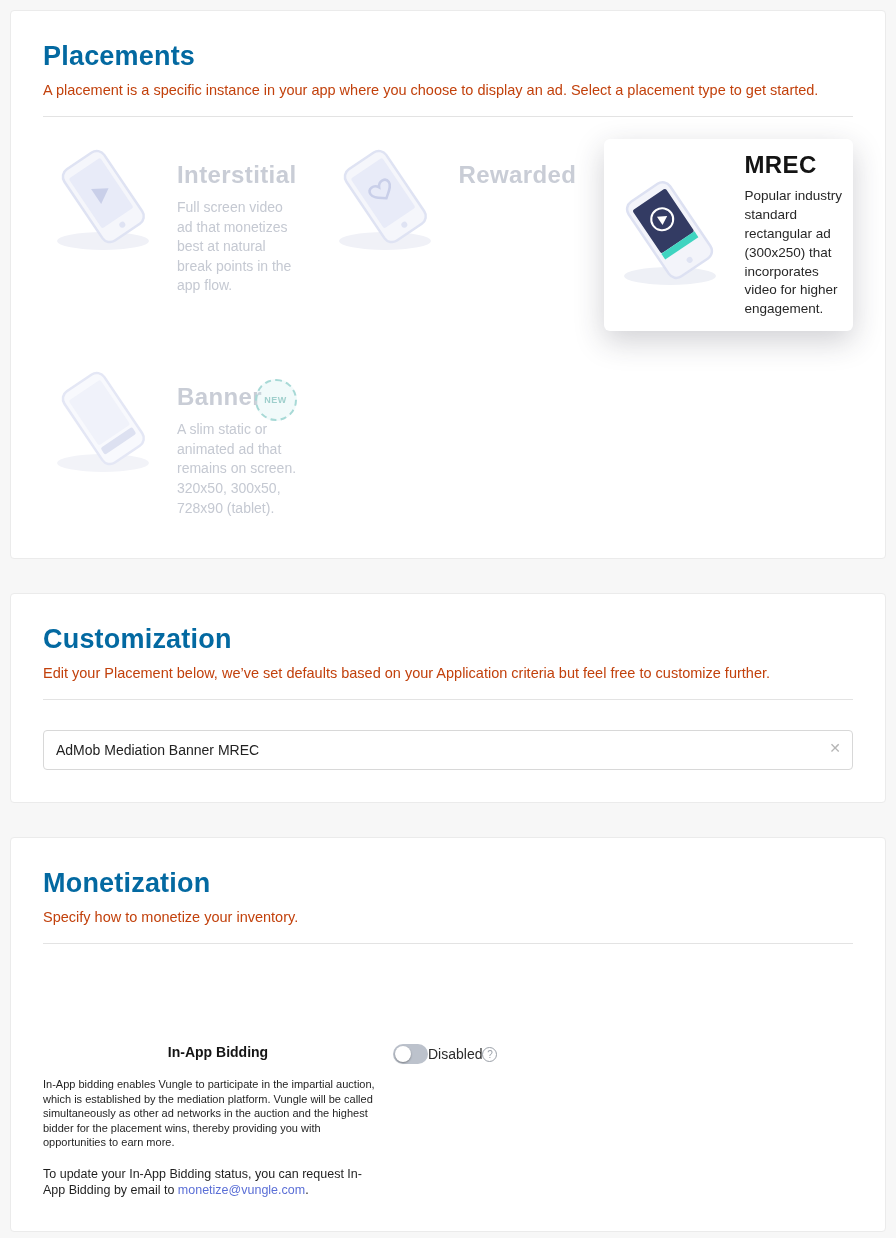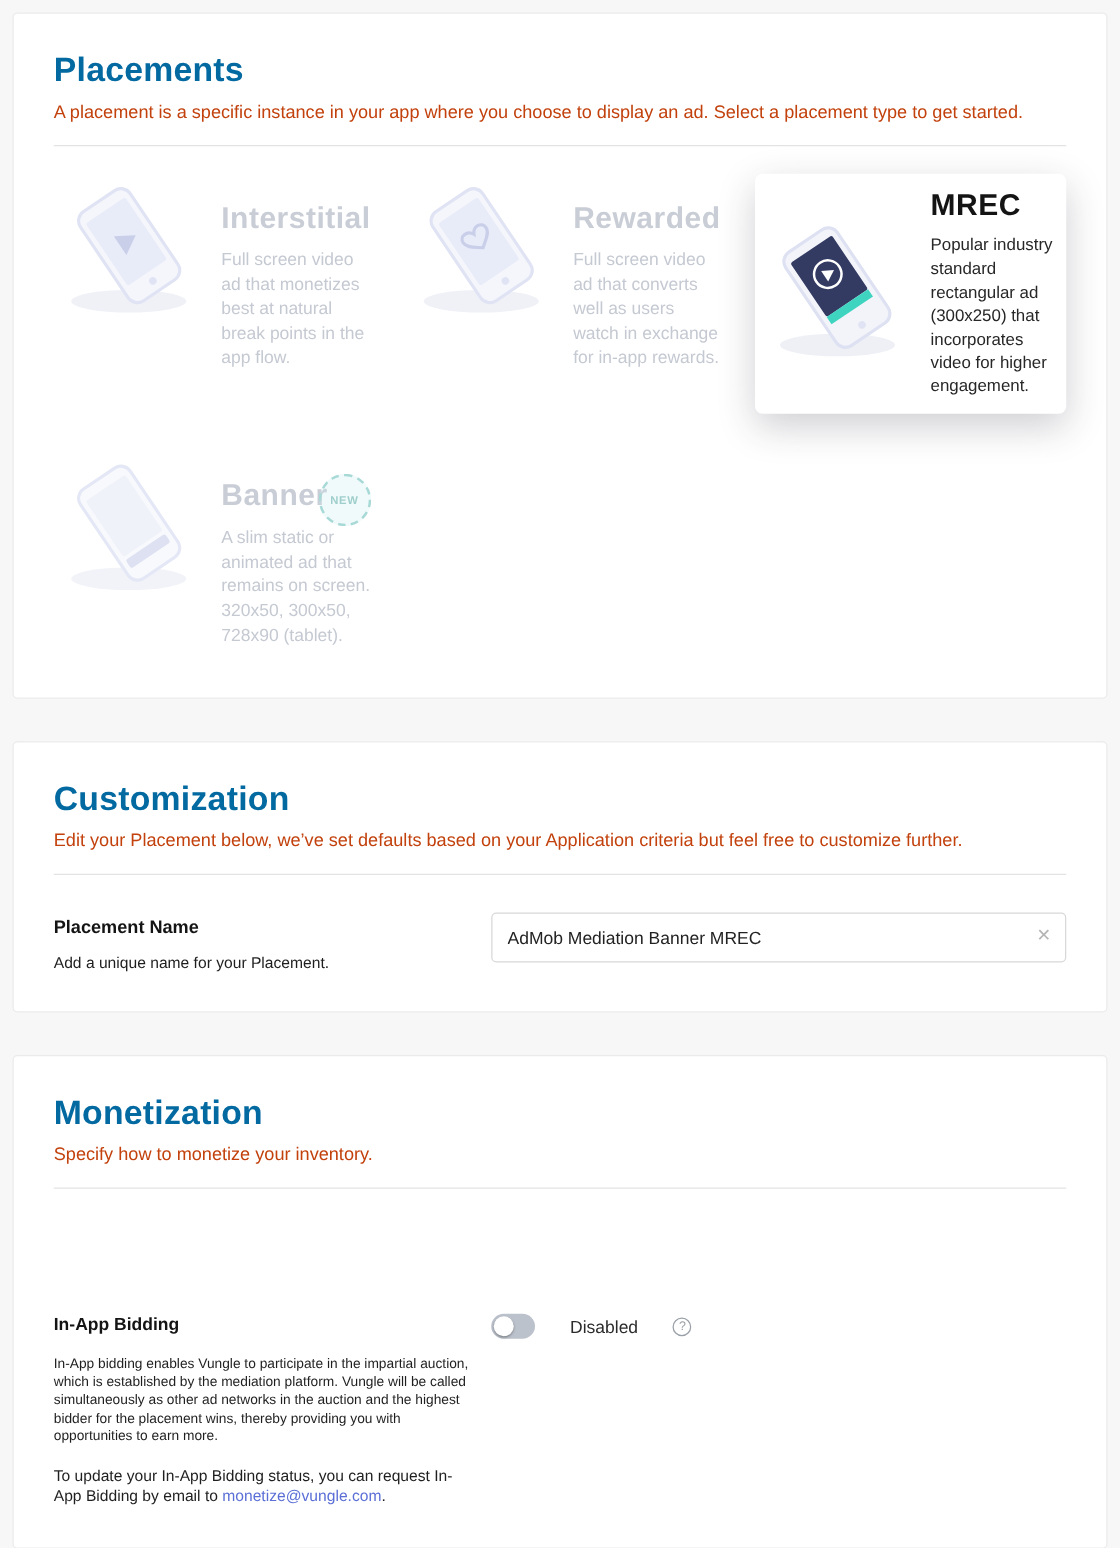--- a/index.html
+++ b/index.html
@@ -77,25 +77,25 @@
     outline:none;
   }
   .clear-x {
     position:absolute; right:12px; top:11px;
     color:#b5b5b5; font-size:14px; cursor:pointer; line-height:1;
   }
 
   
   .monet-row { display:flex; margin-top:100px; align-items:flex-start; }
   .monet-left { width:350px; }
-  .bidding-label { font-size:14px; font-weight:bold; color:#141414; }
+  .bidding-label { font-size:14px; font-weight:bold; color:#141414;text-align:center; }
   .bidding-desc { font-size:11px; line-height:1.32; margin-top:17px; color:#1f1f1f; max-width:340px; }
   .bidding-desc2 { font-size:12.5px; line-height:1.32; margin-top:16px; color:#1f1f1f; max-width:340px; }
   a.email-link { color:#5b6fd6; text-decoration:none; cursor:pointer; }
-  .monet-right { display:flex; align-items:center; gap:28px; padding-top:0; }
+  .monet-right { display:flex; align-items:center; gap:0; padding-top:0; }
   .toggle {
     width:35px; height:20px; border-radius:10px;
     background:#bcc2cc; position:relative; cursor:pointer; flex:0 0 35px;
   }
   .toggle .knob {
     width:16px; height:16px; border-radius:50%;
     background:#fff; position:absolute; left:2px; top:2px;
     box-shadow:0 1px 2px rgba(0,0,0,.35);
   }
   .toggle-status { font-size:14px; color:#2b2b2b; }
@@ -151,21 +151,20 @@
           <g transform="rotate(-34 58 52)">
             <rect x="34" y="6" width="48" height="86" rx="9" fill="#f5f6fb" stroke="#dfe3f3" stroke-width="2.5"></rect>
             <rect x="39" y="15" width="38" height="60" rx="2" fill="#e8ebf8"></rect>
             <path d="M58 38 c-3-6-11-5-11 1 c0 5 6 8 11 12 c5-4 11-7 11-12 c0-6-8-7-11-1 z" fill="none" stroke="#c9cfe9" stroke-width="2.5"></path>
             <circle cx="58" cy="83" r="3" fill="#dfe3f3"></circle>
           </g>
         </svg>
       </div>
       <div class="ptext">
         <div class="pname">Rewarded</div>
-        <div class="pdesc">Full screen video ad that converts well as users watch in exchange for in-app rewards.</div>
       </div>
     </div>
 
     <div class="ptile selected">
       <div class="picon">
         <svg width="120" height="110" viewBox="0 0 120 110">
           <ellipse cx="56" cy="98" rx="46" ry="9" fill="#eef0f6"></ellipse>
           <g transform="rotate(-34 58 54)">
             <rect x="32" y="6" width="50" height="90" rx="9" fill="#f3f4fa" stroke="#dde1f2" stroke-width="2.5"></rect>
             <rect x="37" y="14" width="40" height="52" rx="2" fill="#333b63"></rect>
@@ -204,24 +203,20 @@
 
   </div>
 </div>
 
 <div class="card">
   <div class="card-title">Customization</div>
   <div class="card-sub">Edit your Placement below, we’ve set defaults based on your Application criteria but feel free to customize further.</div>
   <div class="divider"></div>
 
   <div class="form-row">
-    <div class="form-label-col">
-      <div class="form-label">Placement Name</div>
-      <div class="form-helper">Add a unique name for your Placement.</div>
-    </div>
     <div class="input-wrap">
       <input class="text-input" type="text" value="AdMob Mediation Banner MREC" style="">
       <span class="clear-x">✕</span>
     </div>
   </div>
 </div>
 
 <div class="card">
   <div class="card-title">Monetization</div>
   <div class="card-sub">Specify how to monetize your inventory.</div>

